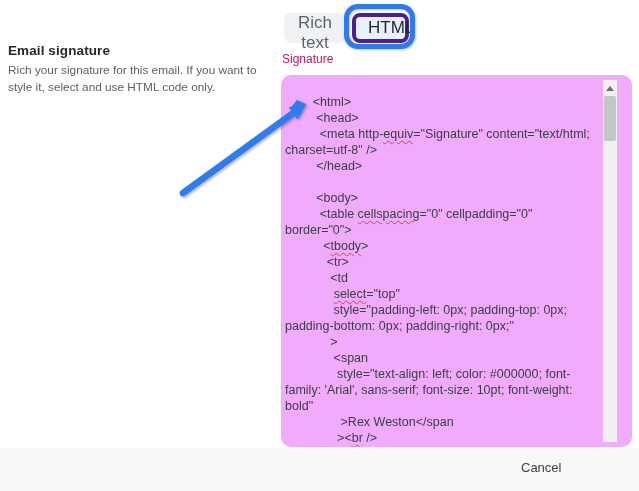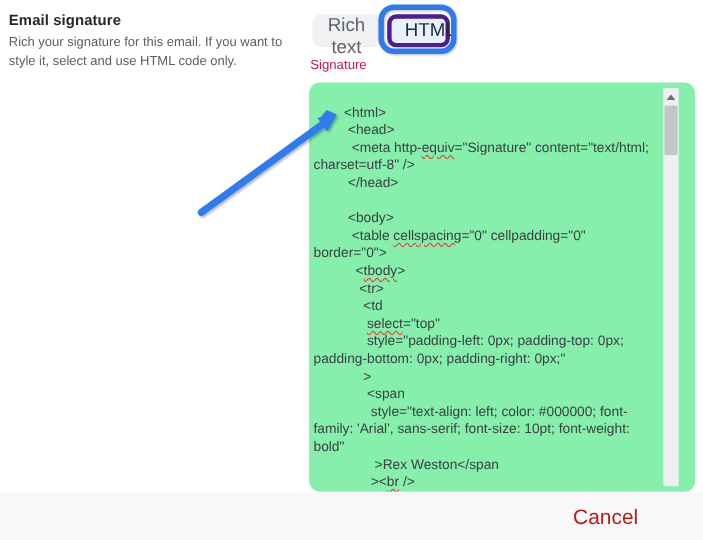--- a/index.html
+++ b/index.html
@@ -14,20 +14,21 @@
   }
 
   
   .left-panel { position: absolute; left: 8px; top: 11px; width: 262px; }
   .section-title {
     font-size: 13.5px;
     font-weight: 700;
     color: #24292e;
     letter-spacing: .1px;
     margin-bottom: 4px;
+    margin-top: 32px;
   }
   .section-desc {
     font-size: 11.8px;
     line-height: 16.5px;
     color: #5b6066;
     width: 258px;
   }
 
   
   .toggle-group { position: absolute; left: 284px; top: 13px; height: 30px; }
@@ -76,21 +77,21 @@
     top: 52px;
     font-size: 12px;
     color: #be185d;
   }
   .code-editor {
     position: absolute;
     left: 281px;
     top: 75px;
     width: 351px;
     height: 372px;
-    background: #86efac;
+    background: #f0abfc;
     border-radius: 10px;
     overflow: hidden;
   }
   .code-pre {
     position: absolute;
     left: 4px;
     top: 94px;
     white-space: pre;
     font-family: "Liberation Sans", sans-serif;
     font-size: 12.5px;
@@ -153,22 +154,22 @@
     height: 43px;
     background: #f7f8fa;
   }
   .cancel-button {
     position: absolute;
     left: 521px;
     top: 12px;
     background: transparent;
     border: none;
     font-family: "Liberation Sans", sans-serif;
-    font-size: 19px;
-    color: #b91c1c;
+    font-size: 13px;
+    color: #404040;
     cursor: pointer;
   }
   .save-button {
     position: absolute;
     left: 580px;
     top: 7px;
     width: 57px;
     height: 34px;
     background: #1b3a69;
     color: #ffffff;

